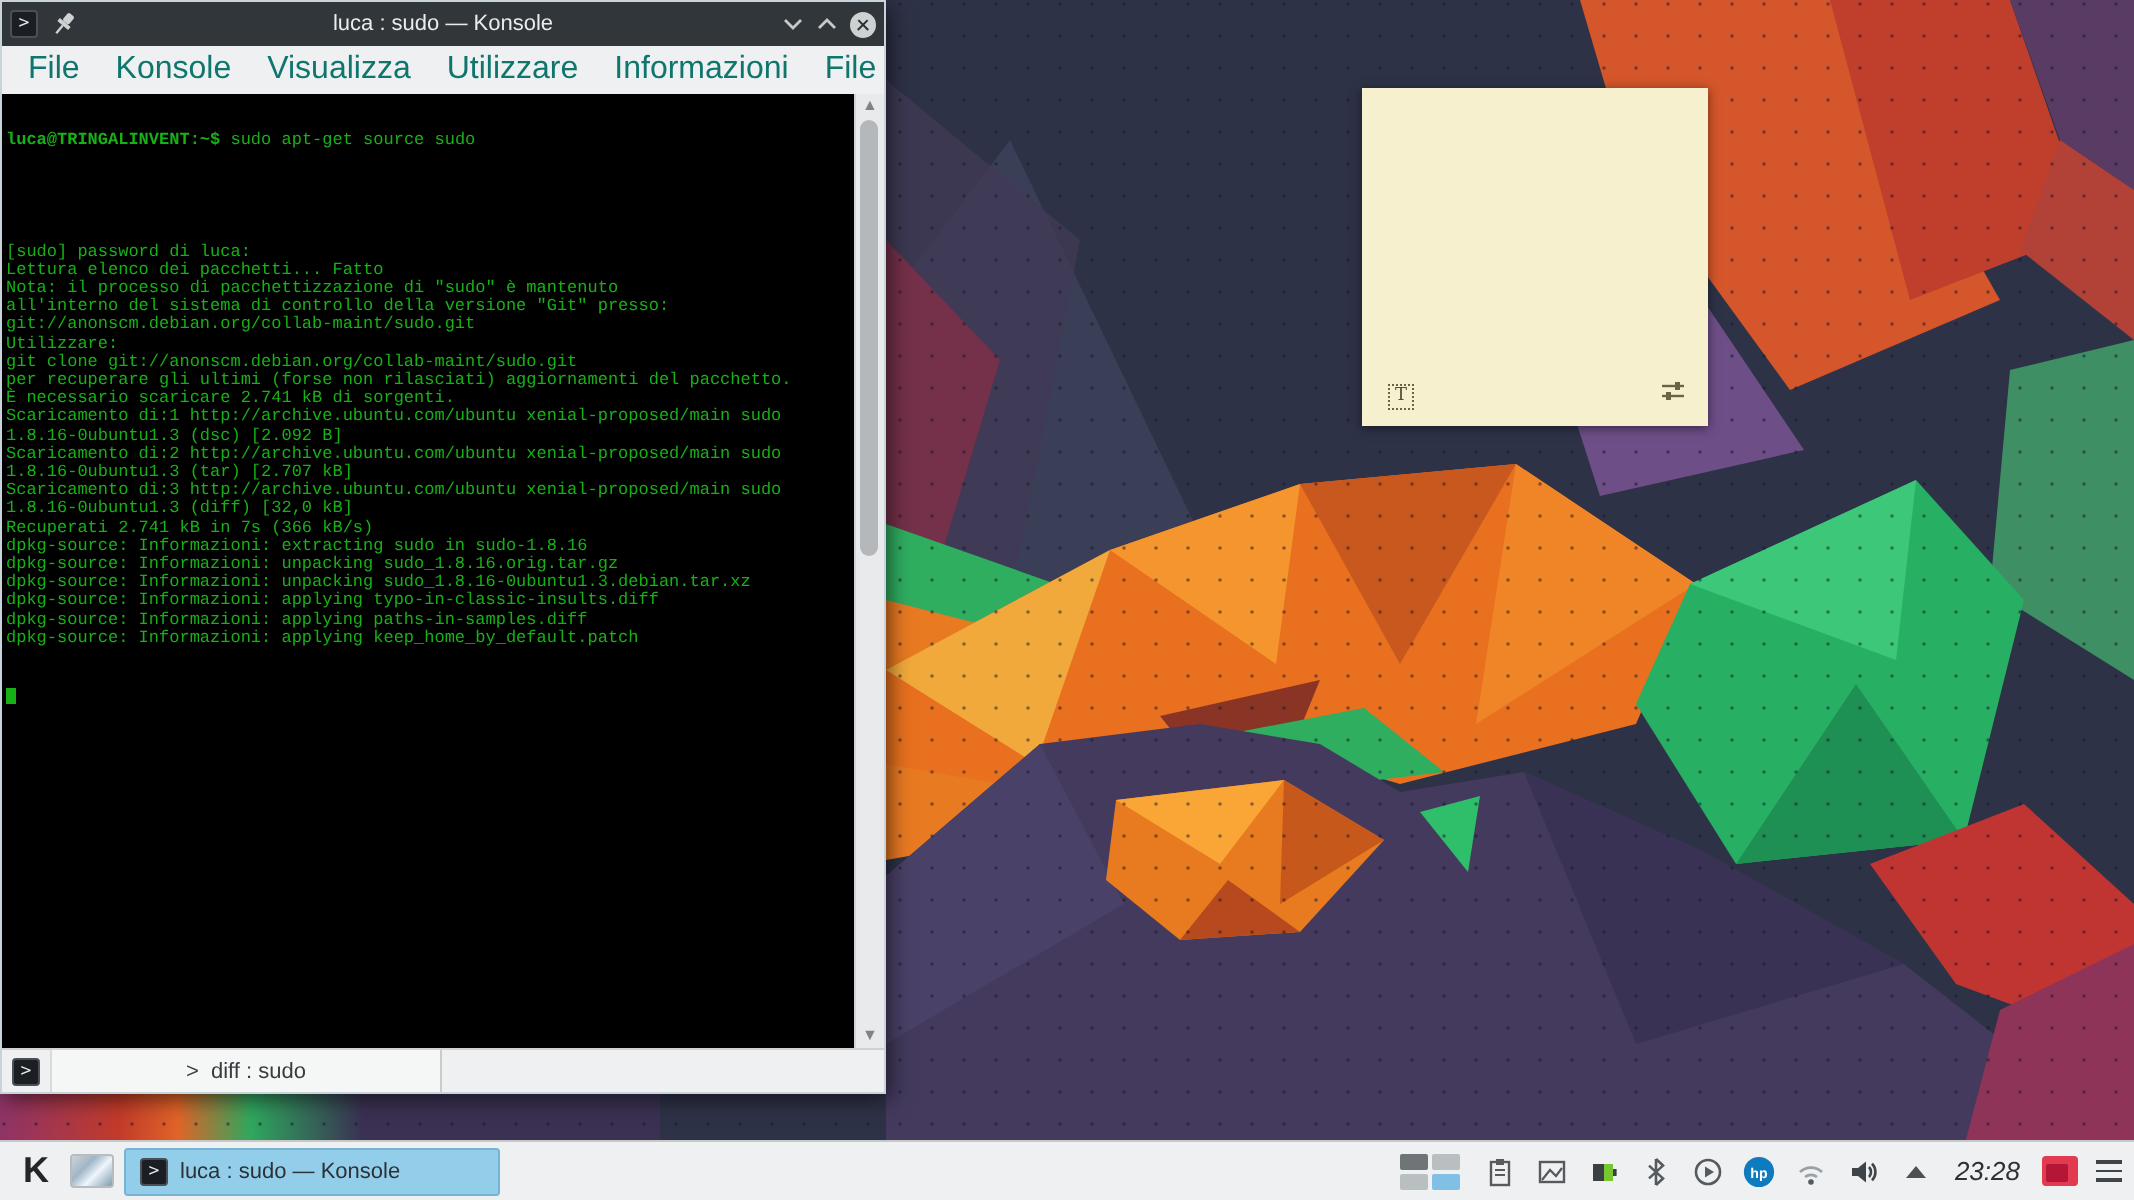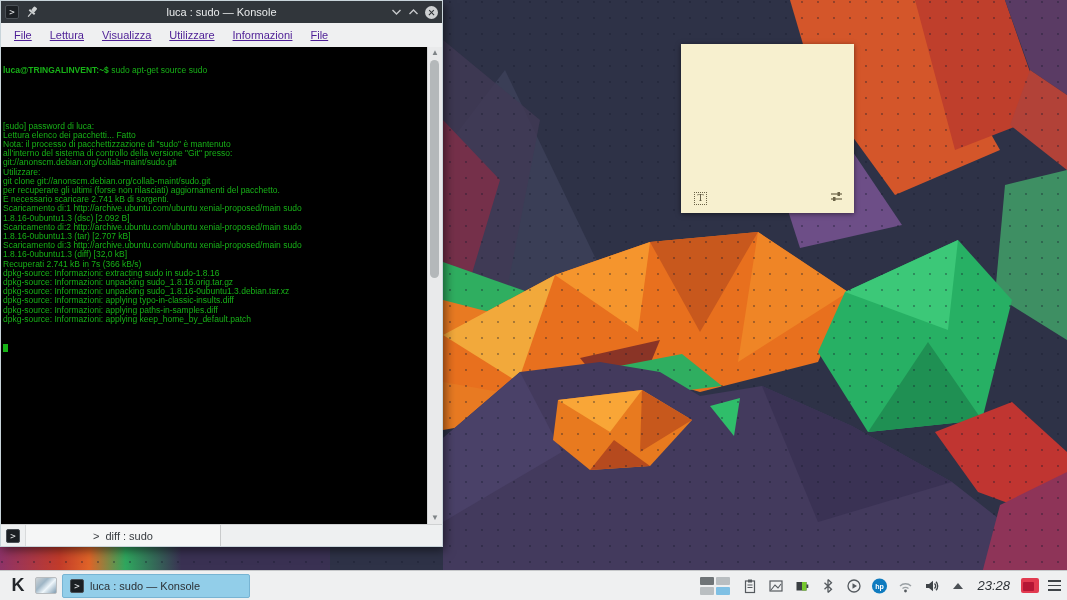--- a/index.html
+++ b/index.html
@@ -30,25 +30,25 @@
   #titlebar .tb-btns { margin-left:auto; display:flex; align-items:center; gap:6px; z-index:2; }
   .closebtn { width:13px; height:13px; border-radius:50%; background:#ced1d2;
               position:relative; }
   .closebtn:before, .closebtn:after { content:""; position:absolute; left:3px; right:3px;
               top:6px; height:1.4px; background:#2b2f33; }
   .closebtn:before { transform:rotate(45deg); }
   .closebtn:after  { transform:rotate(-45deg); }
 
   #menubar { height:24px; background:#eff0f1; display:flex; align-items:center;
              padding-left:4px; flex:0 0 24px; }
-  #menubar li { list-style:none; padding:3px 9px; font-size:11px; color:#4c1d95;text-decoration:underline; }
+  #menubar li { list-style:none; padding:3px 9px; font-size:16px; color:#0f766e; }
 
   #termwrap { flex:1 1 auto; display:flex; min-height:0; }
   #term { flex:1 1 auto; background:#000; padding:1px 0 0 2px; overflow:hidden;
-          font-family:Liberation Sans, sans-serif; font-size:8.5px; line-height:9.2px;
+          font-family:Liberation Mono, monospace; font-size:8.5px; line-height:9.2px;
           color:#17b117; white-space:pre; }
   #term .prompt { font-weight:bold; }
   #term .cursor { display:inline-block; width:5px; height:8px; background:#17b117;
           margin-top:1px; }
   #scrollbar { flex:0 0 15px; background:#e9eaeb; border-left:1px solid #d4d6d7;
           position:relative; }
   #scrollbar .arr { position:absolute; left:0; right:0; text-align:center; color:#7f8487;
           font-size:8px; line-height:10px; }
   #scrollbar .arr.up { top:1px; } #scrollbar .arr.dn { bottom:1px; }
   #scrollbar .thumb { position:absolute; left:2px; top:13px; width:9px; height:218px;
@@ -177,21 +177,21 @@
         <svg width="11" height="10" viewBox="0 0 10 10">
           <polyline points="1,7 5,3 9,7" fill="none" stroke="#c6c9cb" stroke-width="1.4"></polyline>
         </svg>
         <div class="closebtn"></div>
       </div>
     </div>
 
     <ul id="menubar">
 
     <li>File</li>
-        <li>Lettura</li>
+        <li>Konsole</li>
         <li>Visualizza</li>
         <li>Utilizzare</li>
         <li>Informazioni</li>
         <li>File</li>
       </ul>
 
     <div id="termwrap">
       <div id="term">
         <div><span class="prompt">luca@TRINGALINVENT:~$</span> <span>sudo apt-get source sudo</span></div>
         <div>

